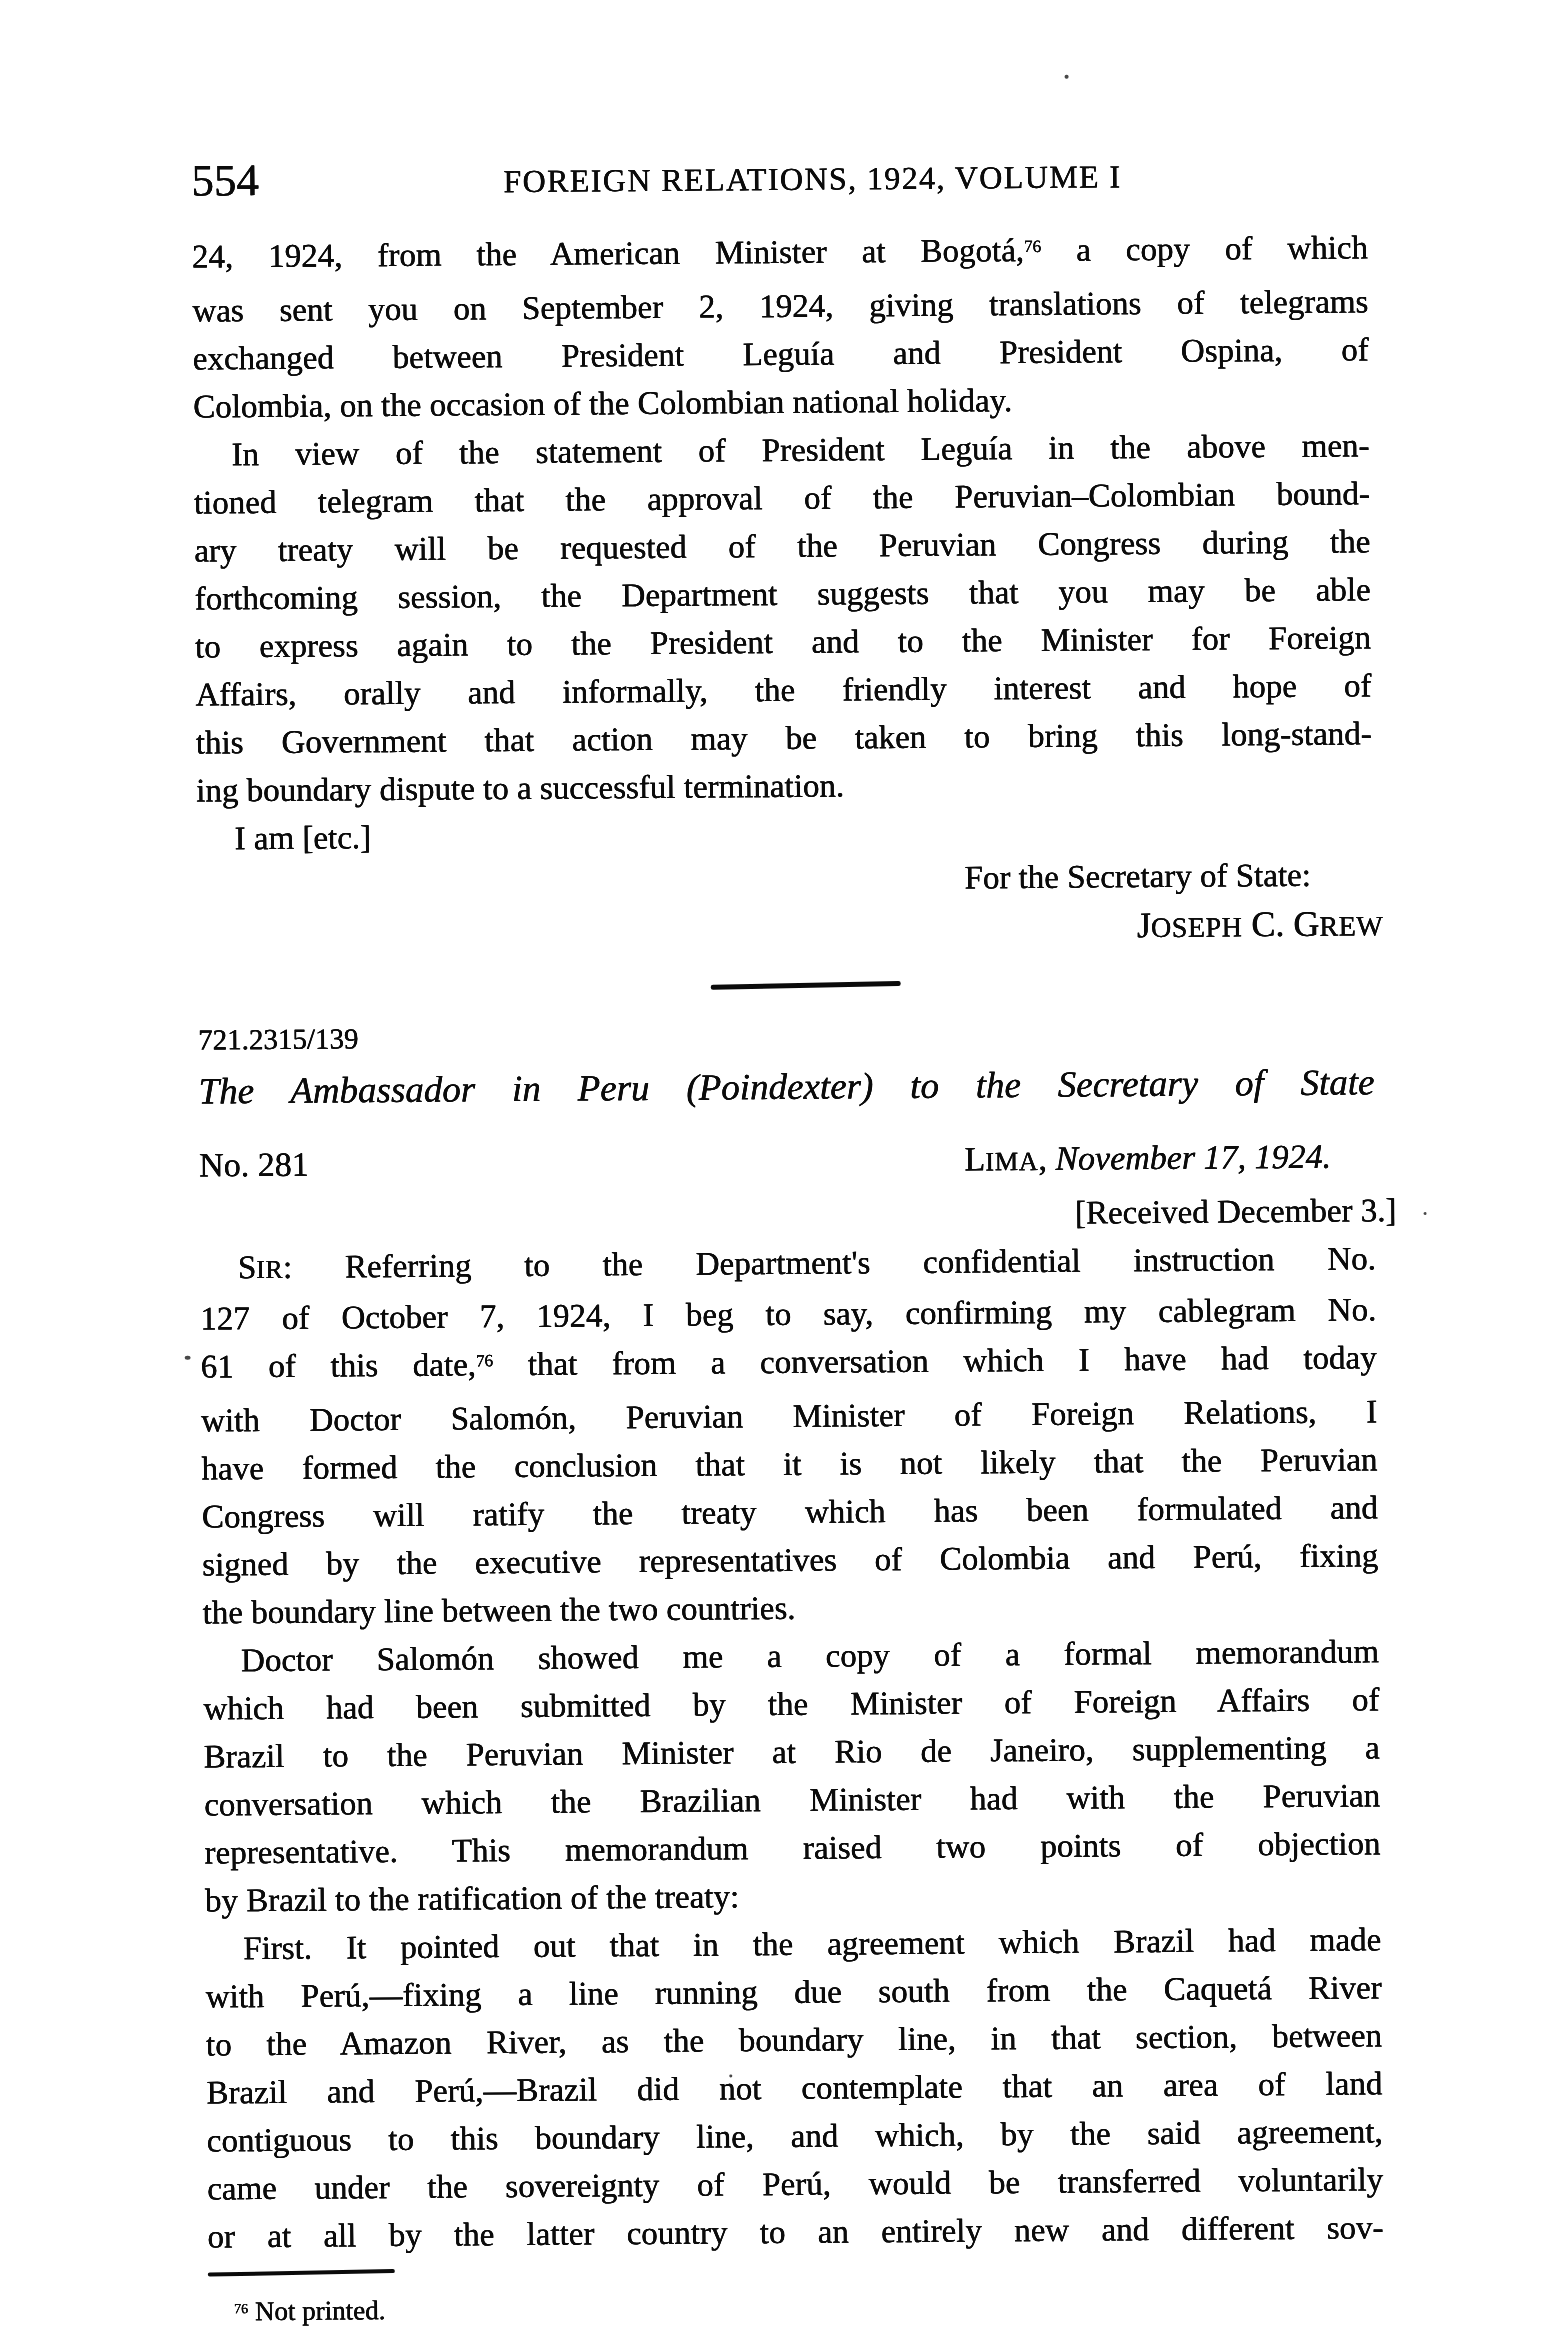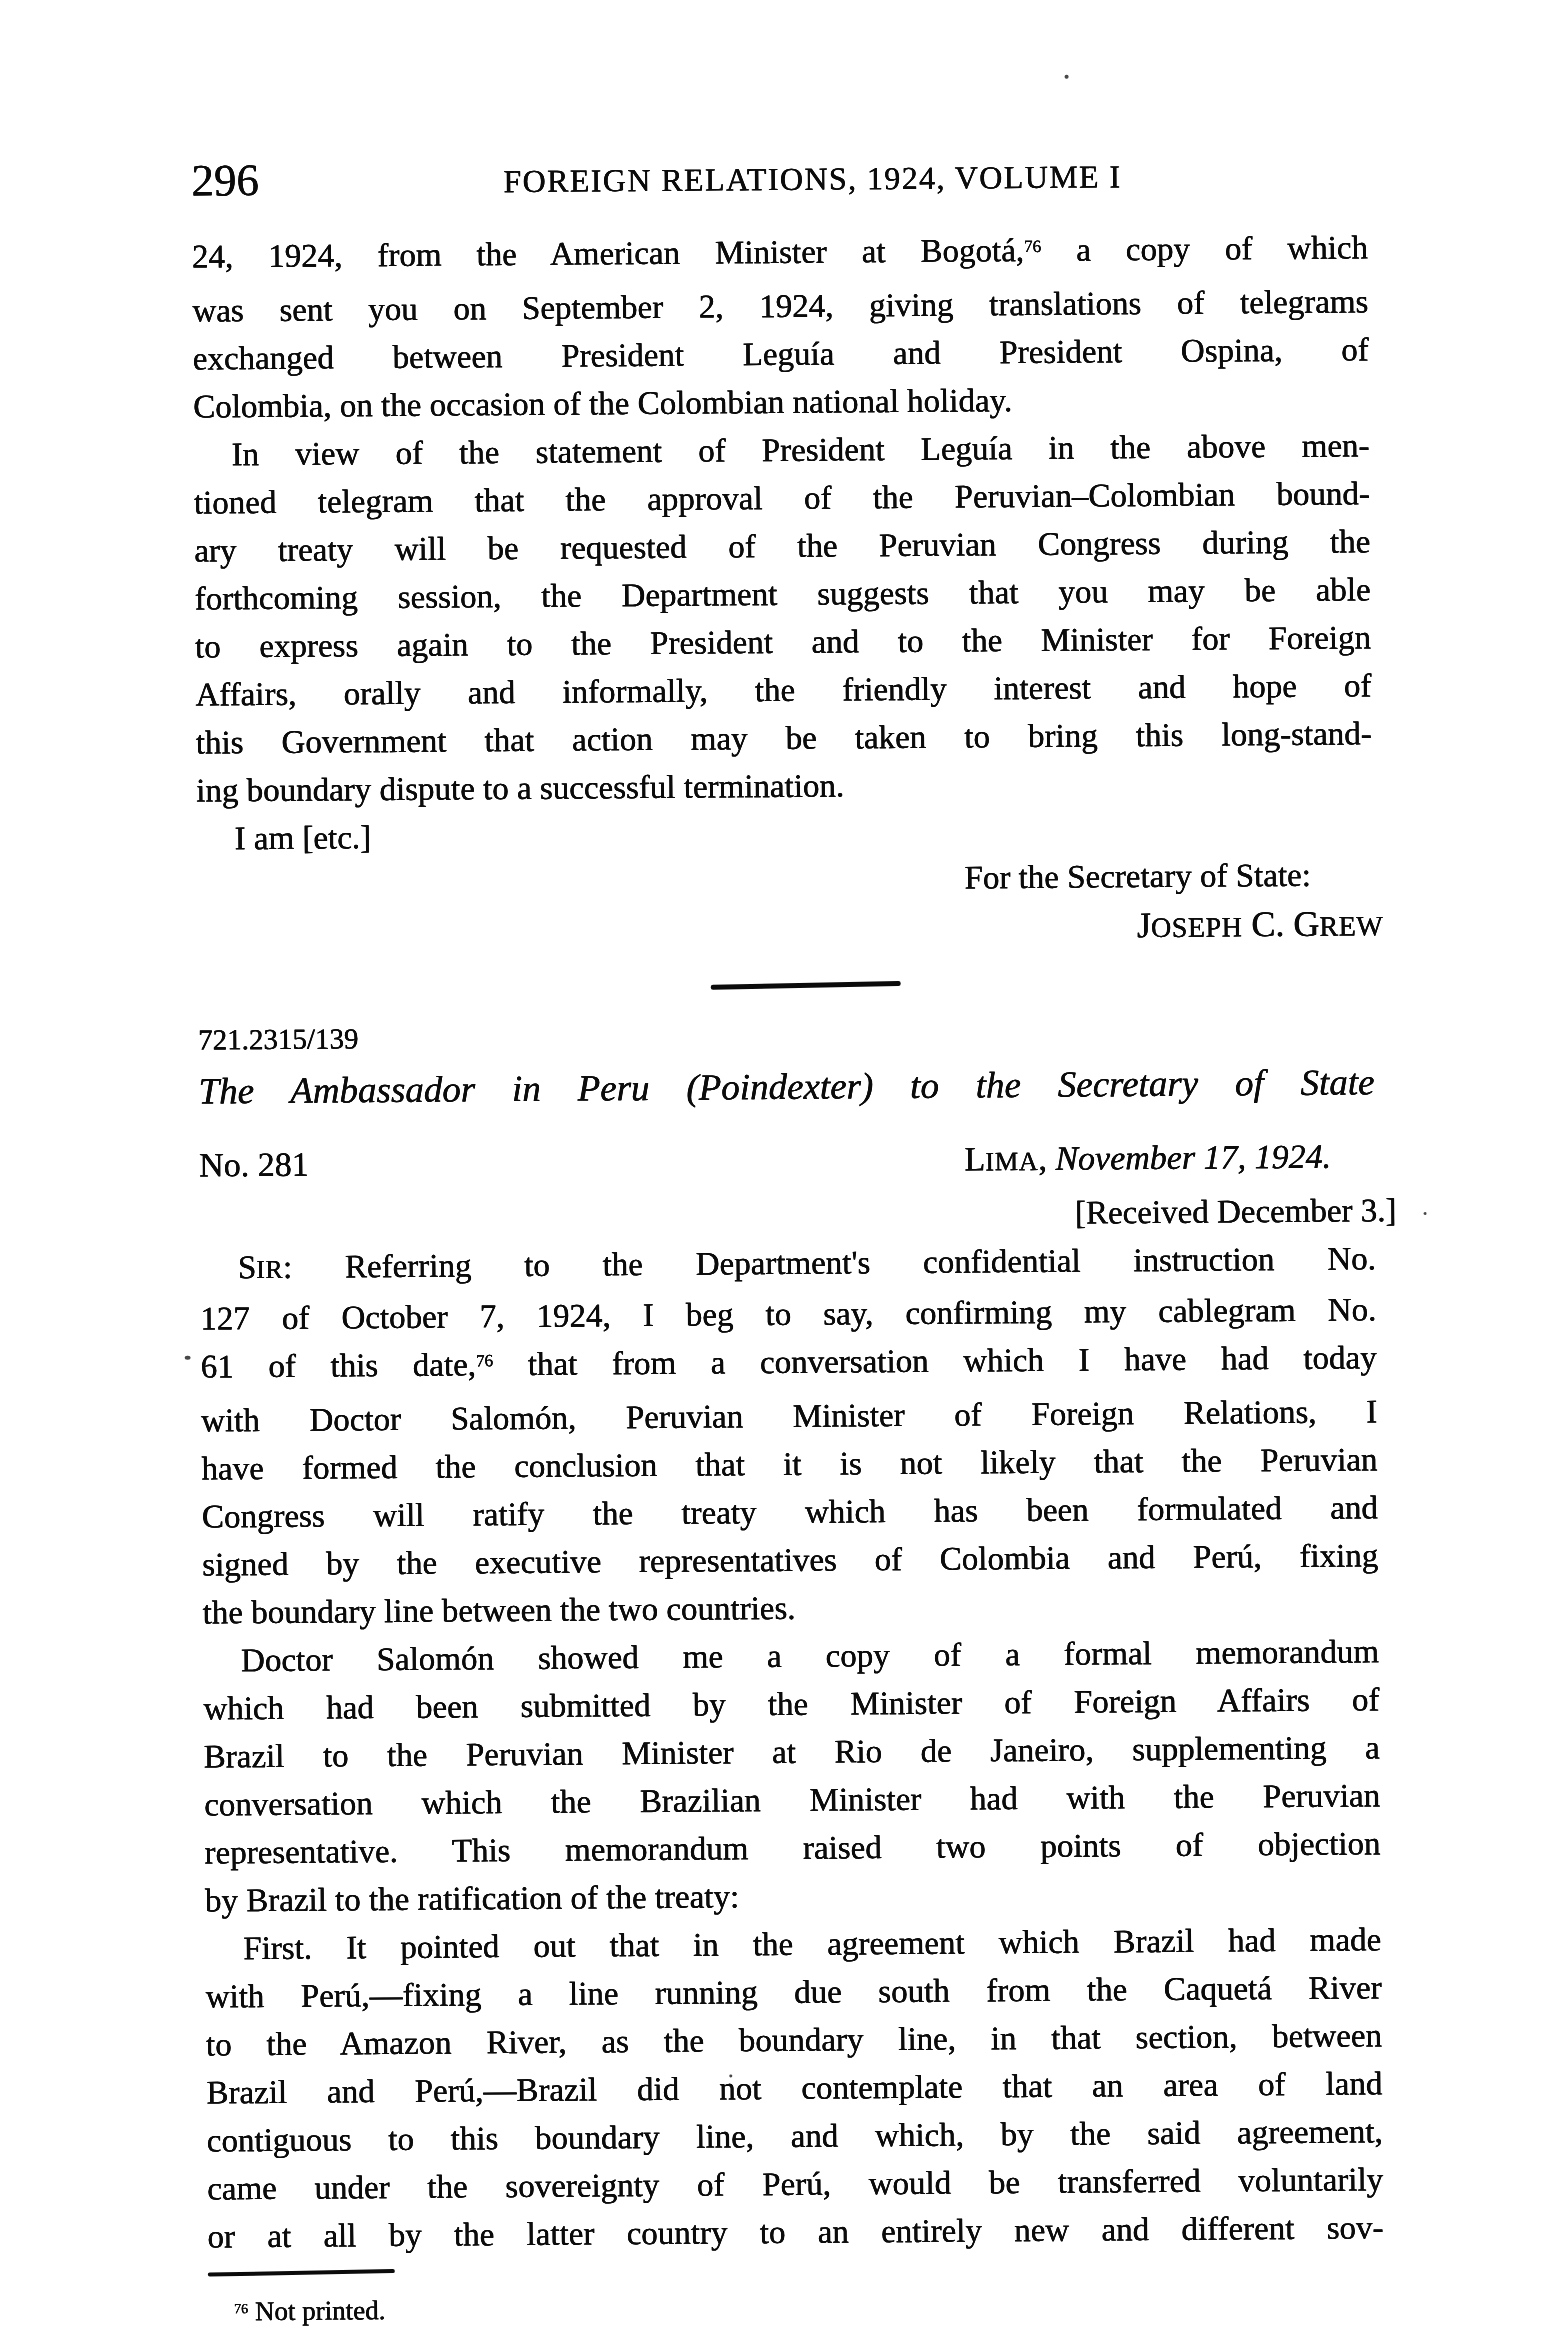--- a/index.html
+++ b/index.html
@@ -44,21 +44,21 @@
 
   .speck{position:absolute;background:#1a1a1a;border-radius:50%;opacity:.8;}
 </style>
 </head>
 <body>
 
 <div class="page">
   <div class="content">
 
     <header class="running-head">
-      <span class="pageno">296</span>
+      <span class="pageno">554</span>
       <span class="headtitle">FOREIGN RELATIONS, 1924, VOLUME I</span>
     </header>
 
     <section class="body letter-end">
       <div class="para">
           <div class="line">24, 1924, from the American Minister at Bogotá,<sup>76</sup> a copy of which</div>
           <div class="line">was sent you on September 2, 1924, giving translations of telegrams</div>
           <div class="line">exchanged between President Leguía and President Ospina, of</div>
           <div class="line no-justify">Colombia, on the occasion of the Colombian national holiday.</div>
         </div>

